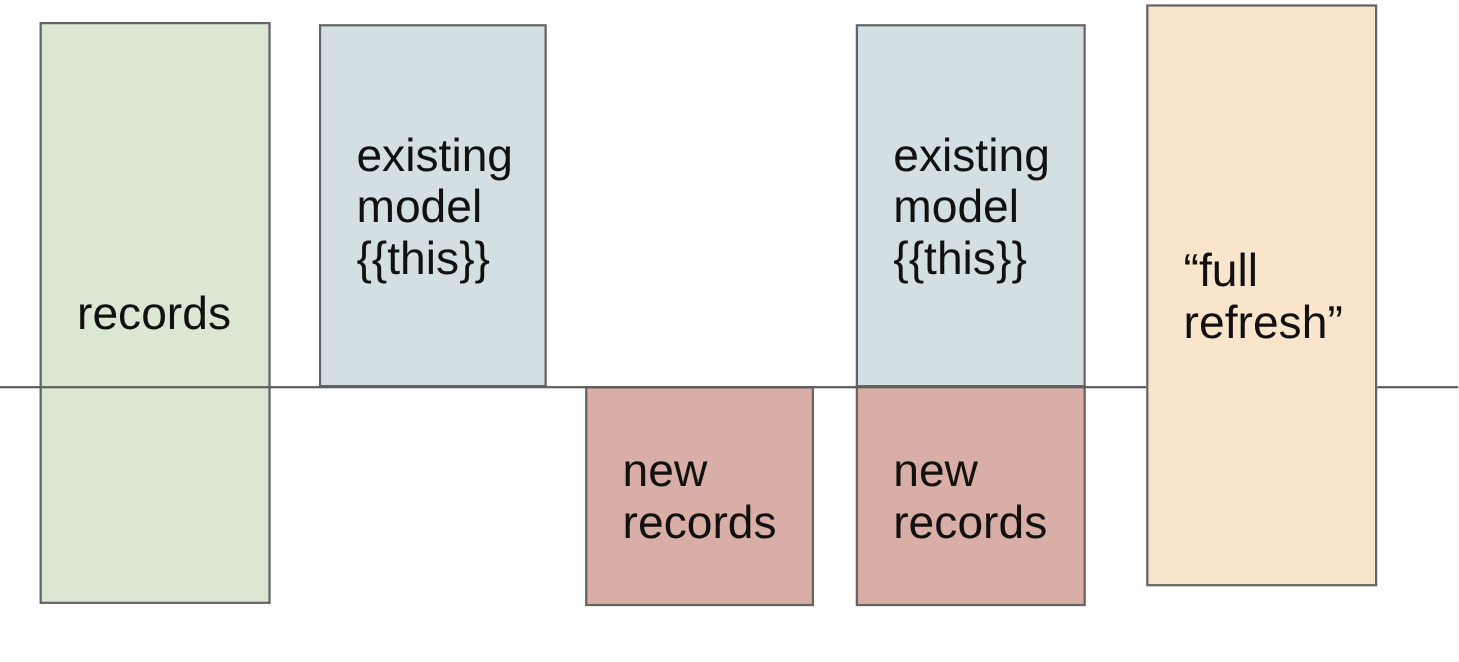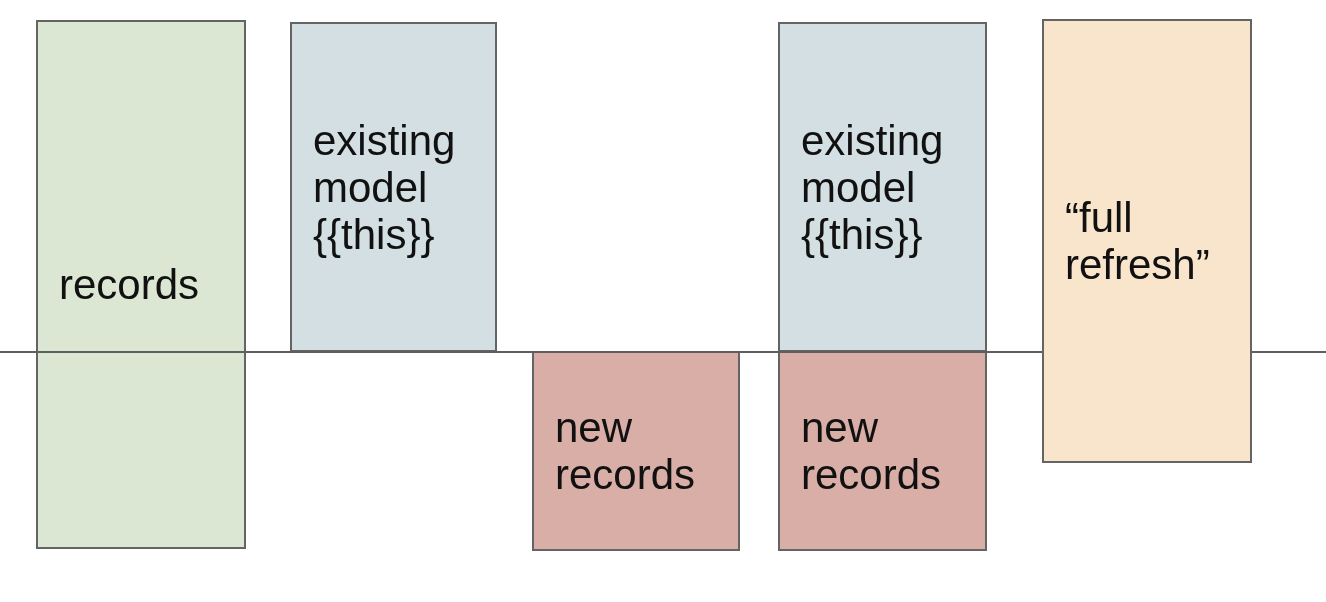--- a/index.html
+++ b/index.html
@@ -14,21 +14,21 @@
     background: #ffffff;
     overflow: hidden;
     font-family: "Liberation Sans", sans-serif;
   }
   .box {
     position: absolute;
     box-sizing: border-box;
     border: 2px solid #646464;
     display: flex;
     align-items: center;
-    padding-left: 21px;
+    padding-left: 32px;
     font-size: 42px;
     line-height: 47px;
     color: #111111;
     white-space: pre-line;
     letter-spacing: 0;
   }
   .box--source {
     background: #dbe7d3;
     left: 36px;  top: 20px;
     width: 210px; height: 529px;
@@ -53,22 +53,22 @@
     z-index: 1;
   }
   .box--new2 {
     background: #d9aea6;
     left: 778px; top: 350px;
     width: 209px; height: 201px;
     z-index: 1;
   }
   .box--fullrefresh {
     background: #f9e5cb;
-    left: 1042px; top: 19px;
-    width: 210px; height: 444px;
+    left: 1042px; top: 4px;
+    width: 210px; height: 529px;
     z-index: 3;
   }
   .divider {
     position: absolute;
     left: 0; top: 351px;
     width: 1326px; height: 2px;
     background: #5e5e5e;
     z-index: 2;
   }
 </style>

